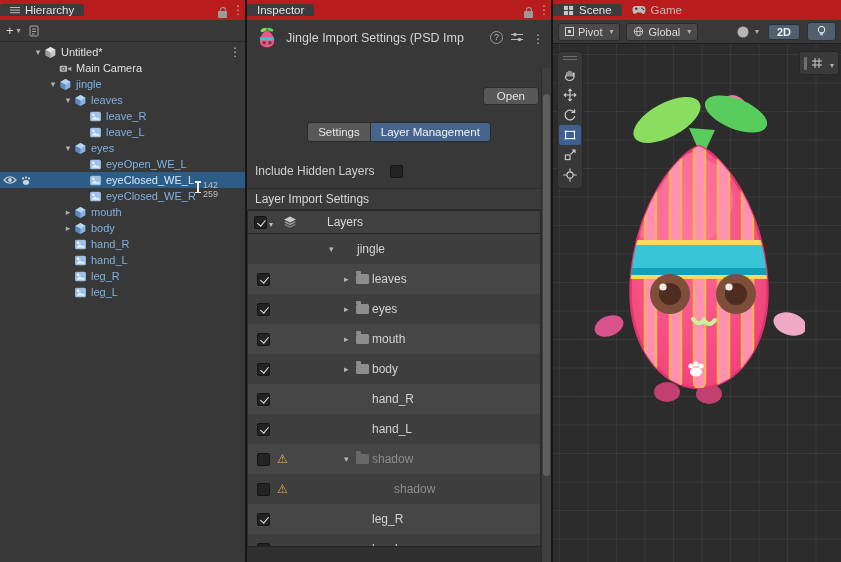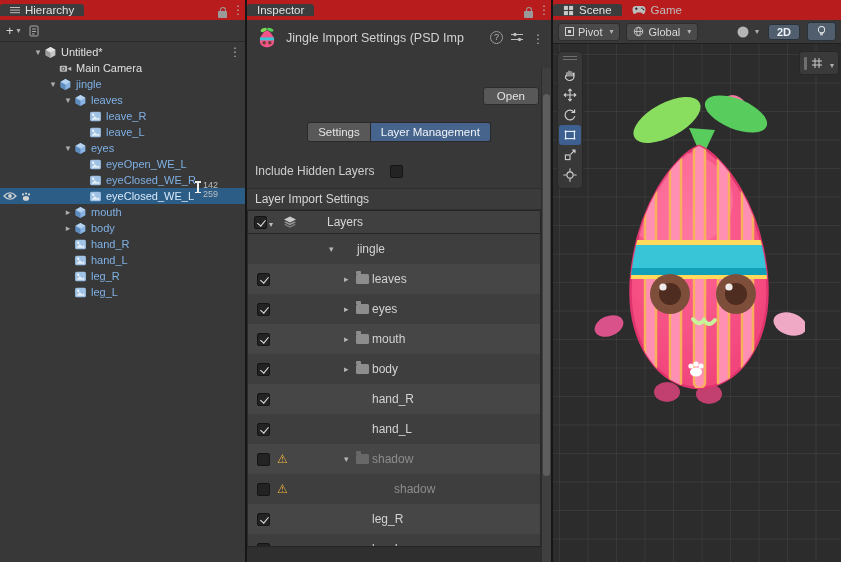--- a/index.html
+++ b/index.html
@@ -254,33 +254,20 @@
           <span class="arrow"></span>
           <span class="ticon">
             <svg width="13" height="13" viewBox="0 0 12 12">
               <rect x="1" y="1.6" width="10" height="8.8" rx="1.4" fill="#9fc1e4"></rect>
               <circle cx="3.9" cy="4.4" r="1.1" fill="#eef5fc"></circle>
               <path d="M2.2 9 5.4 5.6 7.6 7.8 9 6.6 9.9 9z" fill="#e2edf8"></path>
             </svg>
           </span>
           <span class="tlabel blue">eyeOpen_WE_L</span>
         </div>
-        <div class="trow">
-          <div class="gutter"></div>
-          <span style="width: 45px; flex: 0 0 auto;"></span>
-          <span class="arrow"></span>
-          <span class="ticon">
-            <svg width="13" height="13" viewBox="0 0 12 12">
-              <rect x="1" y="1.6" width="10" height="8.8" rx="1.4" fill="#9fc1e4"></rect>
-              <circle cx="3.9" cy="4.4" r="1.1" fill="#eef5fc"></circle>
-              <path d="M2.2 9 5.4 5.6 7.6 7.8 9 6.6 9.9 9z" fill="#e2edf8"></path>
-            </svg>
-          </span>
-          <span class="tlabel blue">eyeClosed_WE_R</span>
-        </div>
         <div class="trow sel">
           <div class="gutter">
             <span class="gicon">
               <svg width="14" height="10" viewBox="0 0 14 10">
                 <path d="M1 5Q7-1.5 13 5 7 11.5 1 5z" fill="none" stroke="#d2d2d2" stroke-width="1.2"></path>
                 <circle cx="7" cy="5" r="1.9" fill="#d2d2d2"></circle>
               </svg>
             </span>
             <span class="gicon">
               <svg width="12" height="12" viewBox="0 0 12 12">
@@ -294,20 +281,33 @@
           <span style="width: 45px; flex: 0 0 auto;"></span>
           <span class="arrow"></span>
           <span class="ticon">
             <svg width="13" height="13" viewBox="0 0 12 12">
               <rect x="1" y="1.6" width="10" height="8.8" rx="1.4" fill="#9fc1e4"></rect>
               <circle cx="3.9" cy="4.4" r="1.1" fill="#eef5fc"></circle>
               <path d="M2.2 9 5.4 5.6 7.6 7.8 9 6.6 9.9 9z" fill="#e2edf8"></path>
             </svg>
           </span>
           <span class="tlabel blue">eyeClosed_WE_L</span>
+        </div>
+        <div class="trow">
+          <div class="gutter"></div>
+          <span style="width: 45px; flex: 0 0 auto;"></span>
+          <span class="arrow"></span>
+          <span class="ticon">
+            <svg width="13" height="13" viewBox="0 0 12 12">
+              <rect x="1" y="1.6" width="10" height="8.8" rx="1.4" fill="#9fc1e4"></rect>
+              <circle cx="3.9" cy="4.4" r="1.1" fill="#eef5fc"></circle>
+              <path d="M2.2 9 5.4 5.6 7.6 7.8 9 6.6 9.9 9z" fill="#e2edf8"></path>
+            </svg>
+          </span>
+          <span class="tlabel blue">eyeClosed_WE_R</span>
         </div>
         <div class="trow">
           <div class="gutter"></div>
           <span style="width: 30px; flex: 0 0 auto;"></span>
           <span class="arrow">▸</span>
           <span class="ticon">
             <svg width="13" height="13" viewBox="0 0 12 12">
               <path fill="#89b3e1" d="M6 1 10.5 3.5v5L6 11 1.5 8.5v-5z"></path>
               <path fill="#5f8cc0" d="M6 6v5L1.5 8.5v-5z"></path>
               <path fill="#b5d2ef" d="M6 1 10.5 3.5 6 6 1.5 3.5z"></path>

